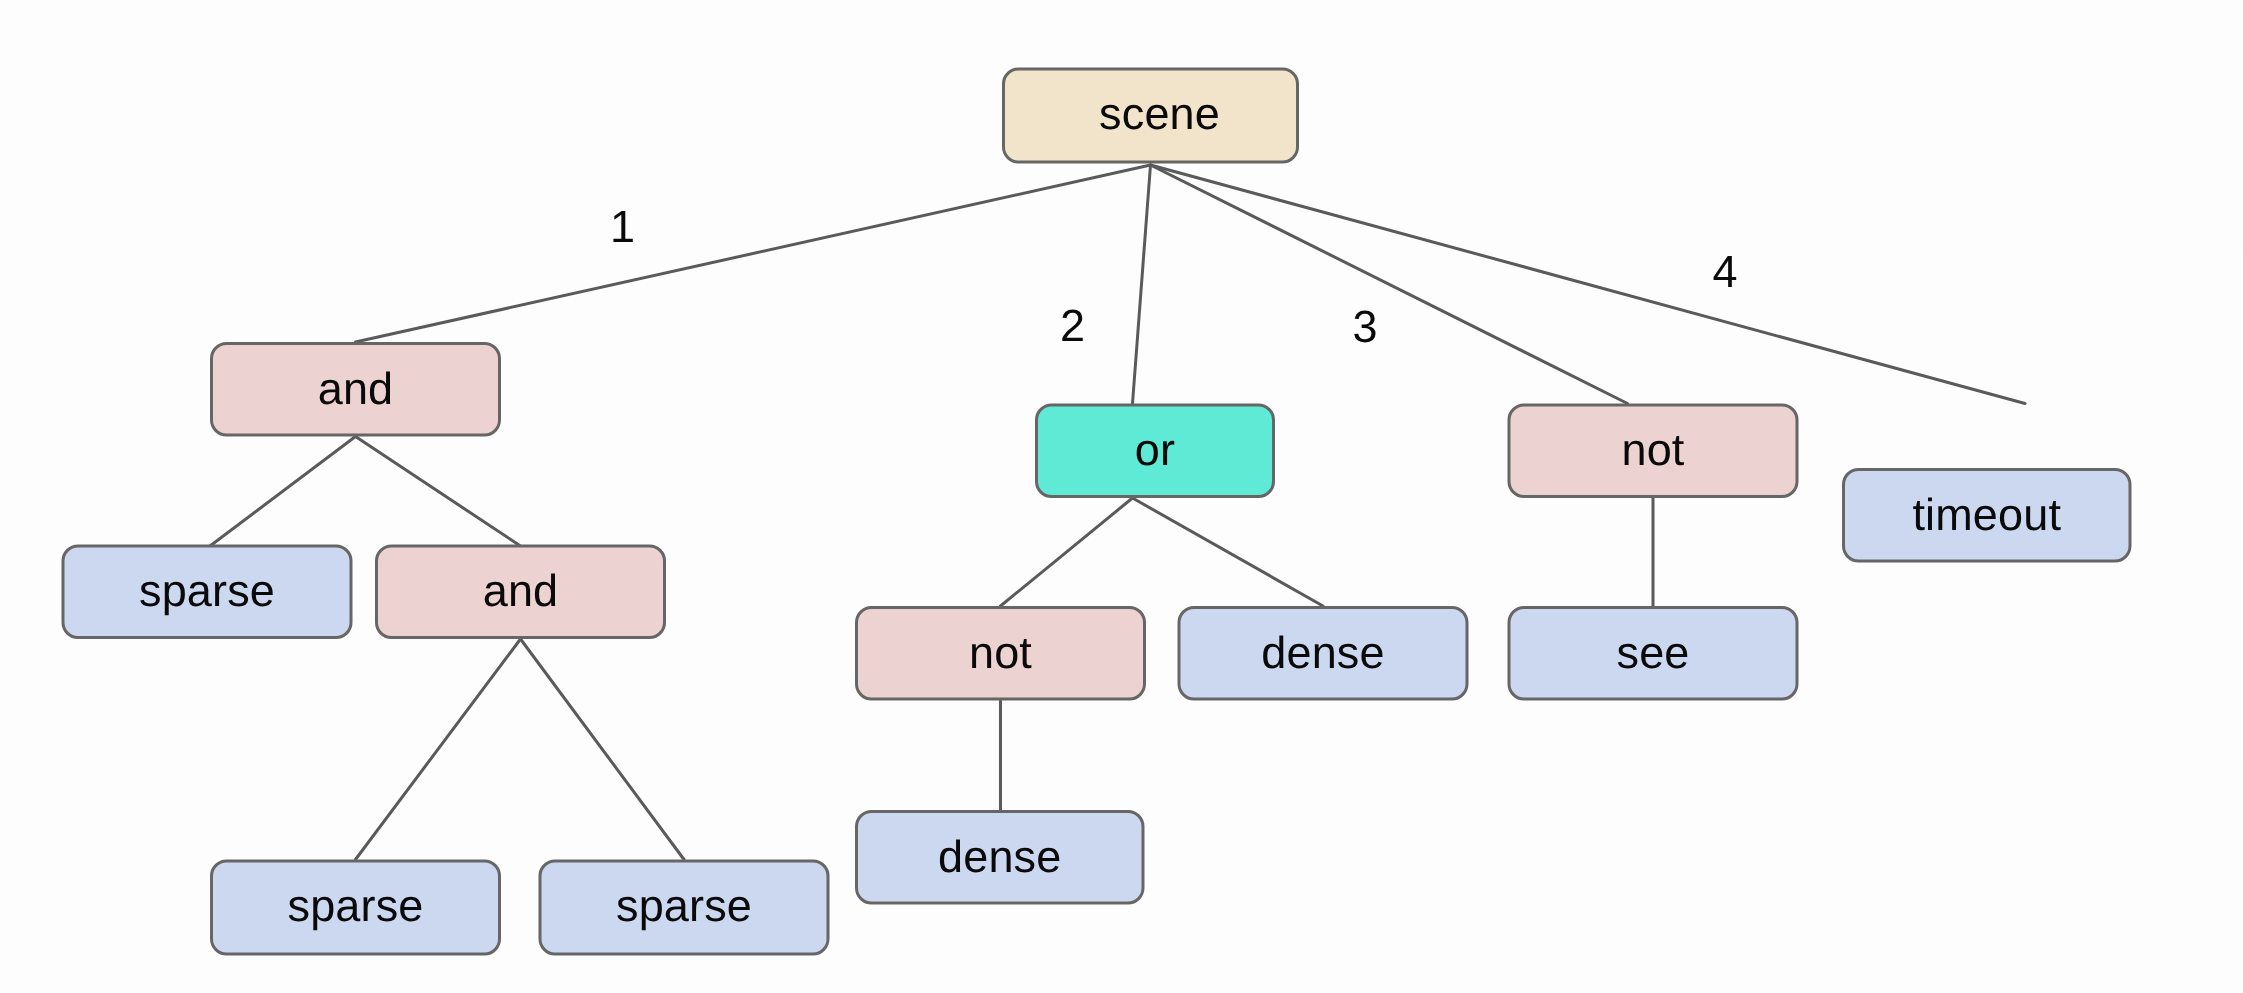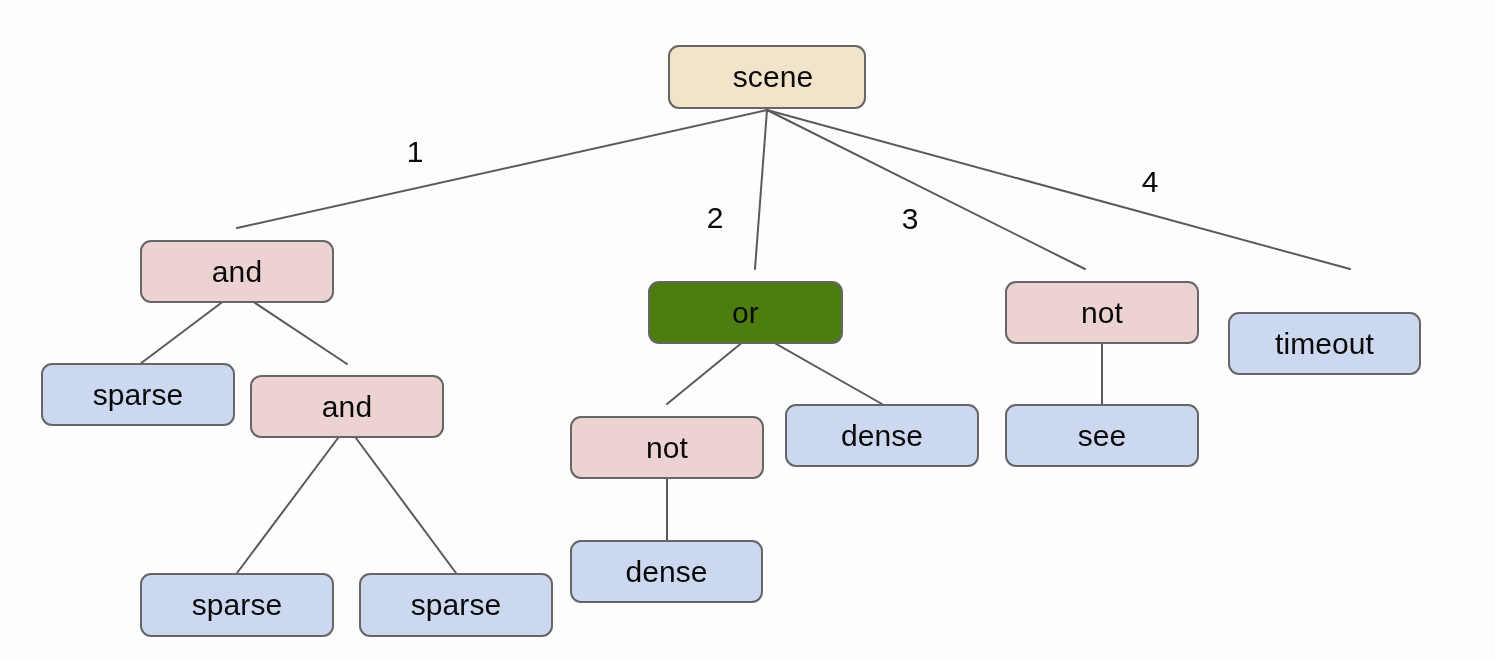--- a/index.html
+++ b/index.html
@@ -35,21 +35,21 @@
     border-radius: 11px;
     font-family: "Liberation Sans", sans-serif;
     font-size: 30px;
     line-height: 1;
     color: #0a0a0a;
     letter-spacing: 0.1px;
     white-space: nowrap;
     user-select: none;
   }
   .node.root   { background: #f2e3cb; padding-left: 12px; }
-  .node.op     { background: #ecd2d0; margin-top: 12px; }
+  .node.op     { background: #ecd2d0; }
   .node.leaf   { background: #ccd8f0; }
 
   .edge-label {
     position: absolute;
     font-family: "Liberation Sans", sans-serif;
     font-size: 30px;
     line-height: 1;
     color: #0a0a0a;
     transform: translate(-50%, -50%);
     user-select: none;
@@ -71,21 +71,21 @@
       <line x1="347" y1="426" x2="456" y2="573" stroke="#5a5a5a" stroke-width="2" stroke-linecap="round"></line>
       <line x1="755" y1="332" x2="667" y2="404" stroke="#5a5a5a" stroke-width="2" stroke-linecap="round"></line>
       <line x1="755" y1="332" x2="882" y2="404" stroke="#5a5a5a" stroke-width="2" stroke-linecap="round"></line>
       <line x1="667" y1="467" x2="667" y2="540" stroke="#5a5a5a" stroke-width="2" stroke-linecap="round"></line>
       <line x1="1102" y1="332" x2="1102" y2="404" stroke="#5a5a5a" stroke-width="2" stroke-linecap="round"></line>
     </svg>
 
   <div id="node-layer">
       <div class="node root" style="left: 668px; top: 45px; width: 198px; height: 64px; border-color: rgb(102, 102, 102); color: rgb(10, 10, 10); background: rgb(242, 227, 203);">scene</div>
       <div class="node op" style="left: 140px; top: 228px; width: 194px; height: 63px; border-color: rgb(102, 102, 102); color: rgb(10, 10, 10); background: rgb(236, 210, 208);">and</div>
-      <div class="node op" style="left: 648px; top: 269px; width: 195px; height: 63px; border-color: rgb(102, 102, 102); color: rgb(10, 10, 10); background: #4d7c0f;">or</div>
+      <div class="node op" style="left: 690px; top: 269px; width: 160px; height: 63px; border-color: rgb(102, 102, 102); color: rgb(10, 10, 10); background: #5eead4;">or</div>
       <div class="node op" style="left: 1005px; top: 269px; width: 194px; height: 63px; border-color: rgb(102, 102, 102); color: rgb(10, 10, 10); background: rgb(236, 210, 208);">not</div>
       <div class="node leaf" style="left: 1228px; top: 269px; width: 193px; height: 63px; border-color: rgb(102, 102, 102); color: rgb(10, 10, 10); background: rgb(204, 216, 240); margin-top: 43px;">timeout</div>
       <div class="node leaf" style="left: 41px; top: 363px; width: 194px; height: 63px; border-color: rgb(102, 102, 102); color: rgb(10, 10, 10); background: rgb(204, 216, 240);">sparse</div>
       <div class="node op" style="left: 250px; top: 363px; width: 194px; height: 63px; border-color: rgb(102, 102, 102); color: rgb(10, 10, 10); background: rgb(236, 210, 208);">and</div>
       <div class="node op" style="left: 570px; top: 404px; width: 194px; height: 63px; border-color: rgb(102, 102, 102); color: rgb(10, 10, 10); background: rgb(236, 210, 208);">not</div>
       <div class="node leaf" style="left: 785px; top: 404px; width: 194px; height: 63px; border-color: rgb(102, 102, 102); color: rgb(10, 10, 10); background: rgb(204, 216, 240);">dense</div>
       <div class="node leaf" style="left: 1005px; top: 404px; width: 194px; height: 63px; border-color: rgb(102, 102, 102); color: rgb(10, 10, 10); background: rgb(204, 216, 240);">see</div>
       <div class="node leaf" style="left: 570px; top: 540px; width: 193px; height: 63px; border-color: rgb(102, 102, 102); color: rgb(10, 10, 10); background: rgb(204, 216, 240);">dense</div>
       <div class="node leaf" style="left: 140px; top: 573px; width: 194px; height: 64px; border-color: rgb(102, 102, 102); color: rgb(10, 10, 10); background: rgb(204, 216, 240);">sparse</div>
       <div class="node leaf" style="left: 359px; top: 573px; width: 194px; height: 64px; border-color: rgb(102, 102, 102); color: rgb(10, 10, 10); background: rgb(204, 216, 240);">sparse</div>

